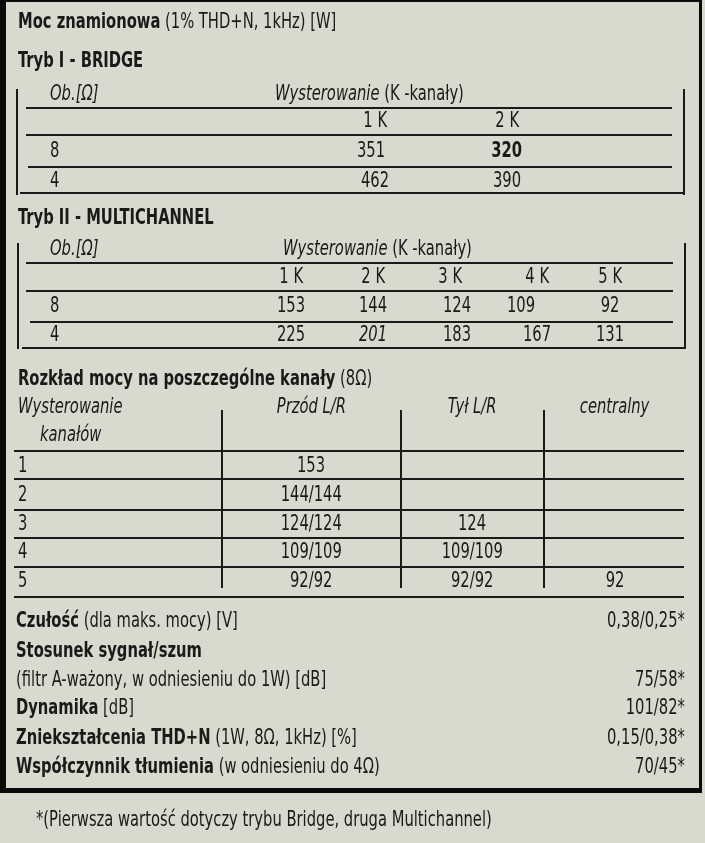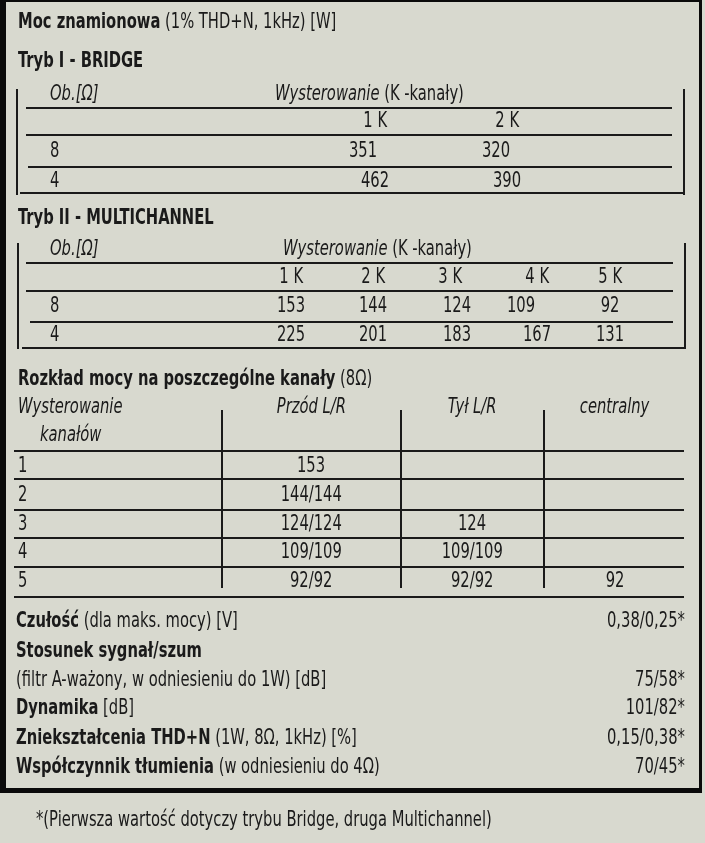--- a/index.html
+++ b/index.html
@@ -39,22 +39,22 @@
 <div class="vline" style="left:683px; top:89px; height:106px;"></div>
 <div class="abs t i" style="left:50px; top:81px;">Ob.[Ω]</div>
 <div class="abs t" style="left:275px; top:81px;">
   <span class="i">Wysterowanie</span><span> (K -kanały)</span>
 </div>
 <div class="hline" style="left:26px; top:107px; width:646px;"></div>
 <div class="center" style="left:335px; width:80px; top:108px;"><span>1 K</span></div>
 <div class="center" style="left:467px; width:80px; top:108px;"><span>2 K</span></div>
 <div class="hline" style="left:26px; top:134px; width:646px;"></div>
 <div class="abs t" style="left:50px; top:138px;">8</div>
-<div class="center" style="left:323px; width:80px; top:138px;"><span>351</span></div>
-<div class="center" style="left:456px; width:80px; top:138px;"><span>320</span></div>
+<div class="center" style="left:331px; width:80px; top:138px;"><span>351</span></div>
+<div class="center" style="left:467px; width:80px; top:138px;font-weight:bold;"><span>320</span></div>
 <div class="hline" style="left:28px; top:166px; width:644px;"></div>
 <div class="abs t" style="left:50px; top:168px;">4</div>
 <div class="center" style="left:335px; width:80px; top:168px;"><span>462</span></div>
 <div class="center" style="left:467px; width:80px; top:168px;"><span>390</span></div>
 <div class="hline" style="left:20px; top:192px; width:664px;"></div>
 
 <div class="abs t b" style="left:18px; top:205px;">Tryb II - MULTICHANNEL</div>
 <div class="vline" style="left:17px; top:243px; height:106px;"></div>
 <div class="vline" style="left:684px; top:243px; height:106px;"></div>
 <div class="abs t i" style="left:50px; top:236px;">Ob.[Ω]</div>
@@ -70,21 +70,21 @@
 <div class="hline" style="left:26px; top:290px; width:647px;"></div>
 <div class="abs t" style="left:50px; top:293px;">8</div>
 <div class="center" style="left:256px; width:70px; top:293px;"><span>153</span></div>
 <div class="center" style="left:338px; width:70px; top:293px;"><span>144</span></div>
 <div class="center" style="left:422px; width:70px; top:293px;"><span>124</span></div>
 <div class="center" style="left:486px; width:70px; top:293px;"><span>109</span></div>
 <div class="center" style="left:575px; width:70px; top:293px;"><span>92</span></div>
 <div class="hline" style="left:30px; top:321px; width:643px;"></div>
 <div class="abs t" style="left:50px; top:322px;">4</div>
 <div class="center" style="left:256px; width:70px; top:322px;"><span>225</span></div>
-<div class="center" style="left:338px; width:70px; top:322px;"><span>201</span></div>
+<div class="center" style="left:338px; width:70px; top:322px;font-style:italic;"><span>201</span></div>
 <div class="center" style="left:422px; width:70px; top:322px;"><span>183</span></div>
 <div class="center" style="left:502px; width:70px; top:322px;"><span>167</span></div>
 <div class="center" style="left:575px; width:70px; top:322px;"><span>131</span></div>
 <div class="hline" style="left:22px; top:347px; width:662px;"></div>
 
 <div class="abs t" style="left:18px; top:366px;">
   <span class="b">Rozkład mocy na poszczególne kanały</span><span> (8Ω)</span>
 </div>
 <div class="abs t i" style="left:18px; top:394px;">Wysterowanie</div>
 <div class="abs t i" style="left:40px; top:422px;">kanałów</div>

